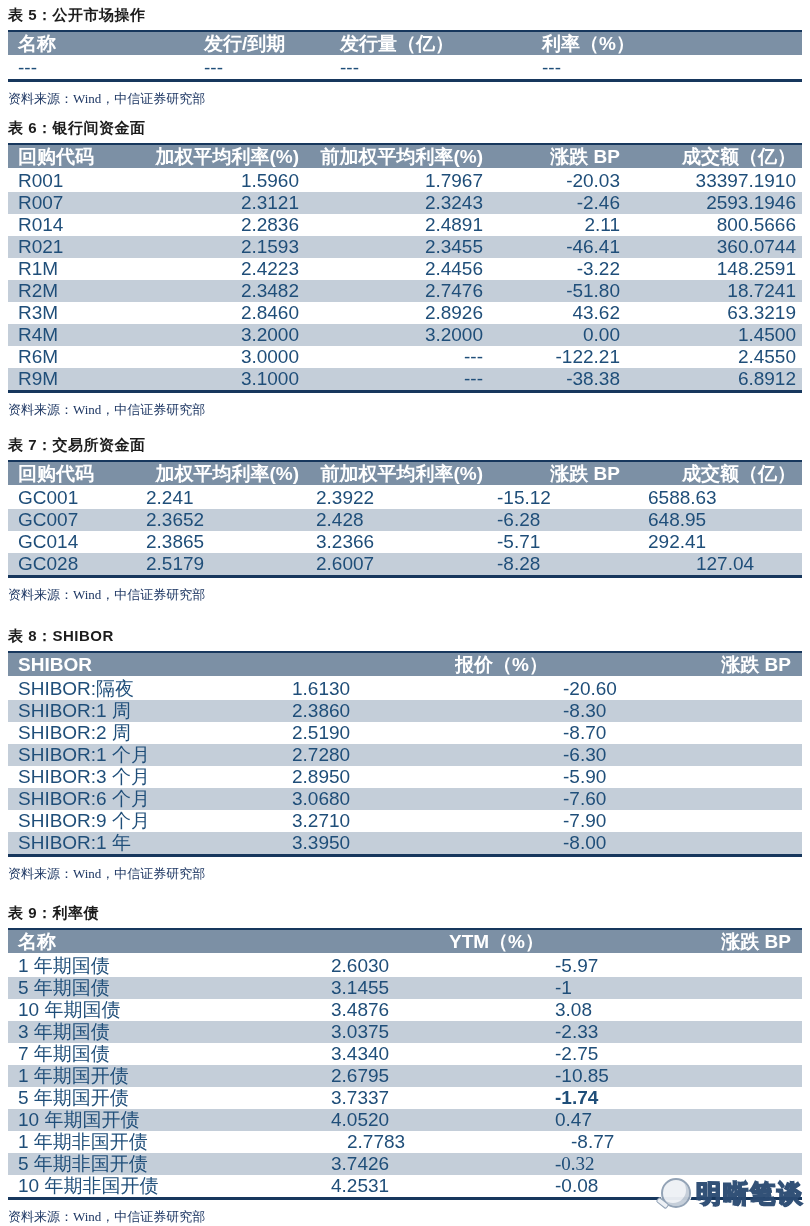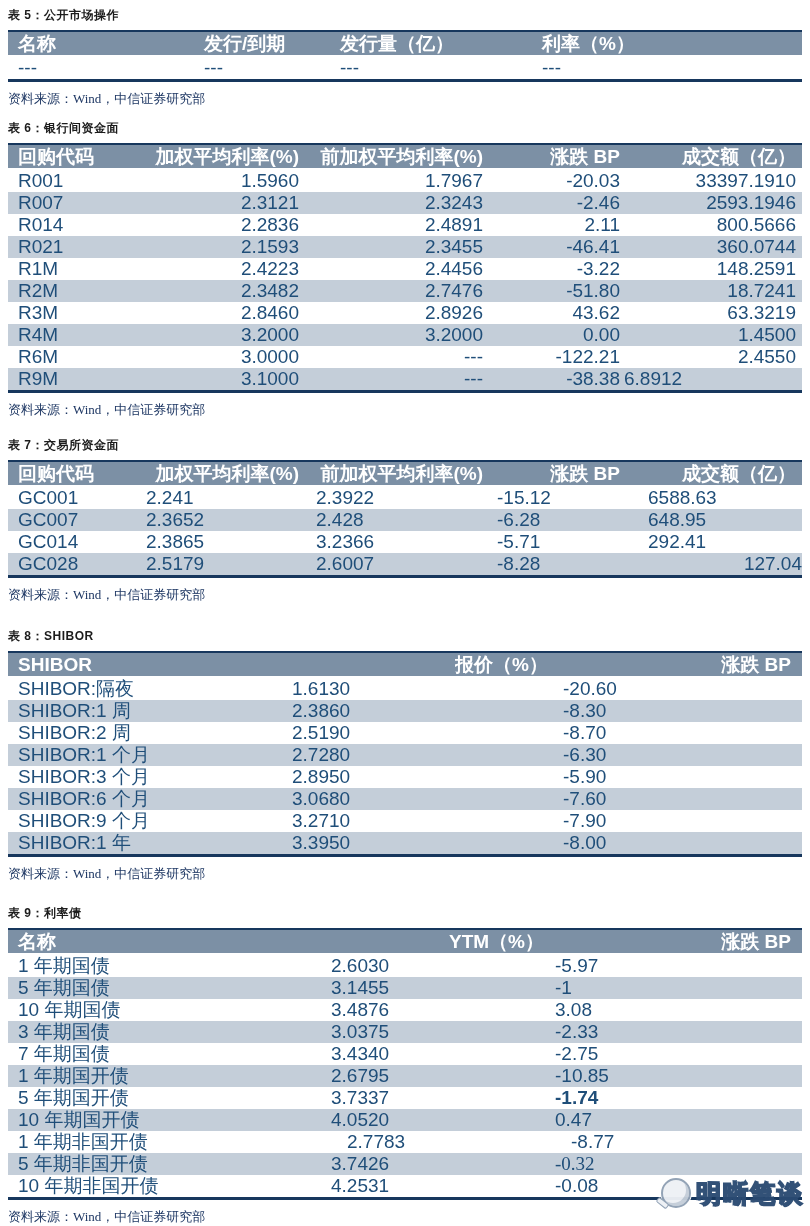--- a/index.html
+++ b/index.html
@@ -3,21 +3,21 @@
 <meta charset="utf-8">
 <style>
   html,body{margin:0;padding:0;background:#ffffff;}
   .page{
     width:810px;height:1226px;box-sizing:border-box;
     padding:6px 8px 8px 8px;background:#fff;position:relative;overflow:hidden;
     font-family:"Liberation Sans","DejaVu Sans",sans-serif;
   }
   .block{margin:0;}
   .title{
-    font-size:12px;font-weight:bold;letter-spacing:.5px;
+    font-size:15px;font-weight:bold;letter-spacing:.5px;
     color:var(--title,#1c1c1c);height:18px;line-height:18px;margin-bottom:6px;
   }
   .tbl{
     border-top:2px solid var(--border,#17375d);
     border-bottom:3px solid var(--border,#17375d);
     position:relative;
   }
   .row{display:flex;height:22px;align-items:center;font-size:19px;color:var(--text,#1f4e79);background:#fff;}
   .row.alt{background:var(--altbg,#c4ced9);}
   .row.head{
@@ -142,21 +142,21 @@
             <span class="cell" style="flex: 0 0 169px; text-align: right; padding-left: 0px; padding-right: 0px;">3.0000</span>
             <span class="cell" style="flex: 0 0 184px; text-align: right; padding-left: 0px; padding-right: 0px;">---</span>
             <span class="cell" style="flex: 0 0 137px; text-align: right; padding-left: 0px; padding-right: 0px;">-122.21</span>
             <span class="cell" style="flex: 1 1 auto; text-align: right; padding-left: 0px; padding-right: 6px;">2.4550</span>
           </div>
           <div class="row alt">
             <span class="cell" style="flex: 0 0 122px; text-align: left; padding-left: 10px; padding-right: 0px;">R9M</span>
             <span class="cell" style="flex: 0 0 169px; text-align: right; padding-left: 0px; padding-right: 0px;">3.1000</span>
             <span class="cell" style="flex: 0 0 184px; text-align: right; padding-left: 0px; padding-right: 0px;">---</span>
             <span class="cell" style="flex: 0 0 137px; text-align: right; padding-left: 0px; padding-right: 0px;">-38.38</span>
-            <span class="cell" style="flex: 1 1 auto; text-align: left; padding-left: 4px; padding-right: 6px;">6.8912</span>
+            <span class="cell" style="flex: 1 1 auto; text-align: right; padding-left: 17px; padding-right: 6px;">6.8912</span>
           </div>
         </div>
         <div class="source">资料来源：Wind，中信证券研究部</div>
       </section>
       <section class="block" style="margin-top: 18px;">
         <div class="title">表 7：交易所资金面</div>
         <div class="tbl">
           <div class="row head">
             <span class="cell" style="flex: 0 0 122px; text-align: left; padding-left: 10px; padding-right: 0px;">回购代码</span>
             <span class="cell" style="flex: 0 0 169px; text-align: right; padding-left: 0px; padding-right: 0px;">加权平均利率(%)</span>
@@ -183,21 +183,21 @@
             <span class="cell" style="flex: 0 0 169px; text-align: left; padding-left: 16px; padding-right: 0px;">2.3865</span>
             <span class="cell" style="flex: 0 0 184px; text-align: left; padding-left: 17px; padding-right: 0px;">3.2366</span>
             <span class="cell" style="flex: 0 0 137px; text-align: left; padding-left: 14px; padding-right: 0px;">-5.71</span>
             <span class="cell" style="flex: 1 1 auto; text-align: left; padding-left: 28px; padding-right: 0px;">292.41</span>
           </div>
           <div class="row alt">
             <span class="cell" style="flex: 0 0 122px; text-align: left; padding-left: 10px; padding-right: 0px;">GC028</span>
             <span class="cell" style="flex: 0 0 169px; text-align: left; padding-left: 16px; padding-right: 0px;">2.5179</span>
             <span class="cell" style="flex: 0 0 184px; text-align: left; padding-left: 17px; padding-right: 0px;">2.6007</span>
             <span class="cell" style="flex: 0 0 137px; text-align: left; padding-left: 14px; padding-right: 0px;">-8.28</span>
-            <span class="cell" style="flex: 1 1 auto; text-align: right; padding-left: 28px; padding-right: 0px;">127.04</span>
+            <span class="cell" style="flex: 1 1 auto; text-align: center; padding-left: 28px; padding-right: 0px;">127.04</span>
           </div>
         </div>
         <div class="source">资料来源：Wind，中信证券研究部</div>
       </section>
       <section class="block" style="margin-top: 24px;">
         <div class="title">表 8：SHIBOR</div>
         <div class="tbl">
           <div class="row head">
             <span class="cell" style="flex: 0 0 447px; text-align: left; padding-left: 10px; padding-right: 0px;">SHIBOR</span>
             <span class="cell" style="flex: 0 0 200px; text-align: left; padding-left: 0px; padding-right: 0px;">报价（%）</span>

